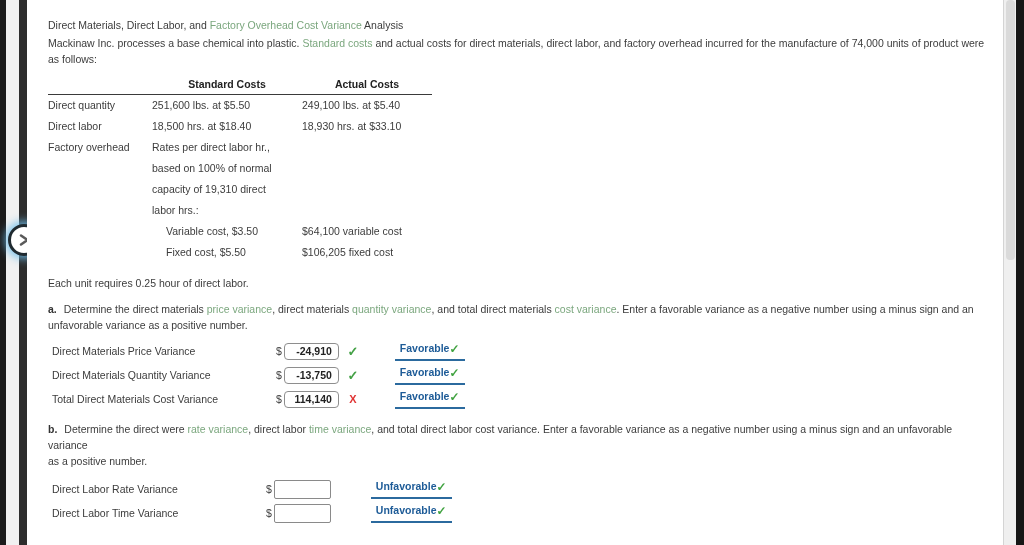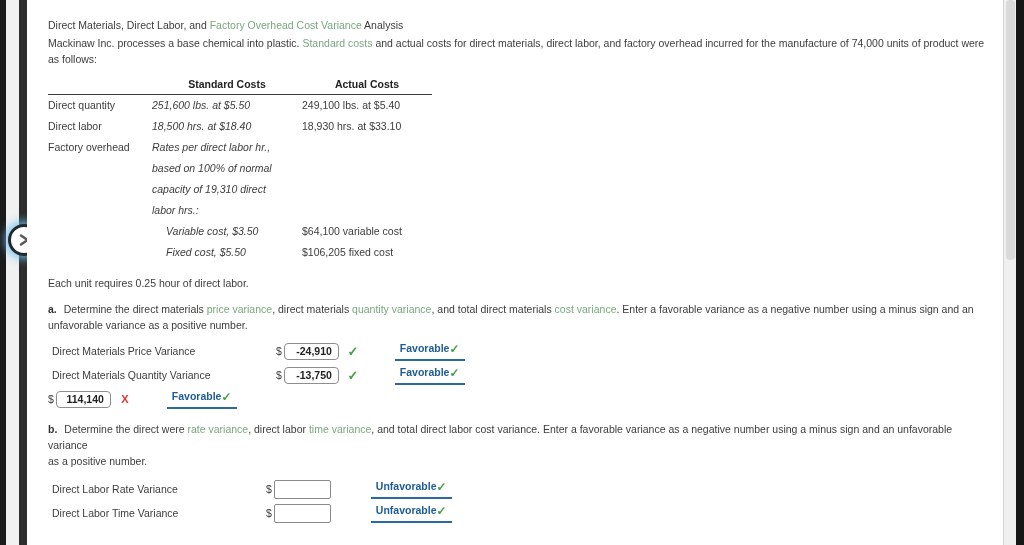--- a/index.html
+++ b/index.html
@@ -28,21 +28,21 @@
   .glink { color:#7ba77e; text-decoration:none; cursor:pointer; }
 
   .title { line-height:16px; margin-bottom:2px; }
   .intro { line-height:16px; }
 
   table.cost-table { border-collapse:collapse; margin-top:10px; }
   table.cost-table th { font-weight:bold; color:#222; text-align:center; padding:0 0 3px 0;
                         border-bottom:1px solid #3a3a3a; line-height:14px; }
   table.cost-table td { vertical-align:top; line-height:21px; }
   td.c-label { width:104px; padding-right:4px; }
-  td.c-std   { width:150px; padding-right:10px;font-style:italic; }
+  td.c-std   { width:150px; padding-right:10px; }
   td.c-act   { width:130px; }
   tr.indent td.c-std { padding-left:14px; }
 
   .note     { margin-top:12px; line-height:16px; }
   .required { margin-top:6px;  line-height:16px; font-weight:bold; color:#333; }
   .para     { margin-top:10px; line-height:16px; }
   .para .marker { font-weight:bold; color:#333; margin-right:7px; }
 
   .answers { margin-top:6px; }
   .answers.b-set { margin-top:8px; }
@@ -139,20 +139,21 @@
       <span class="alabel">Direct Materials Quantity Variance</span>
       <span class="cur">$</span>
       <input class="ainput" type="text" value="-13,750" style="">
       <span class="mark ok">✓</span>
       <span class="dropdown">
         <span class="dd-text">Favorable</span>
         <span class="dd-check">✓</span>
       </span>
     </div>
     <div class="arow">
+      <span class="alabel">Total Direct Materials Cost Variance</span>
       <span class="cur">$</span>
       <input class="ainput" type="text" value="114,140" style="">
       <span class="mark bad">X</span>
       <span class="dropdown">
         <span class="dd-text">Favorable</span>
         <span class="dd-check">✓</span>
       </span>
     </div>
   </div>
 

